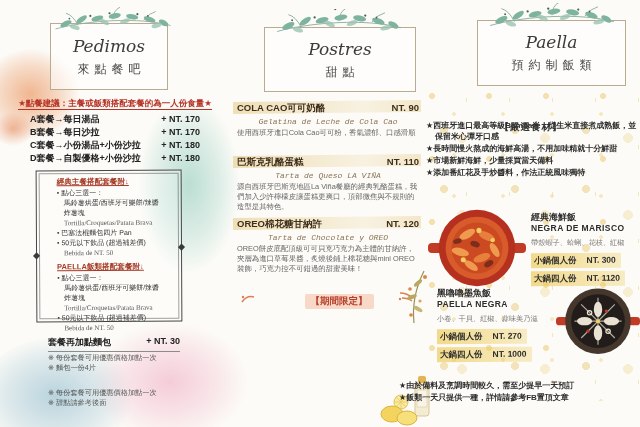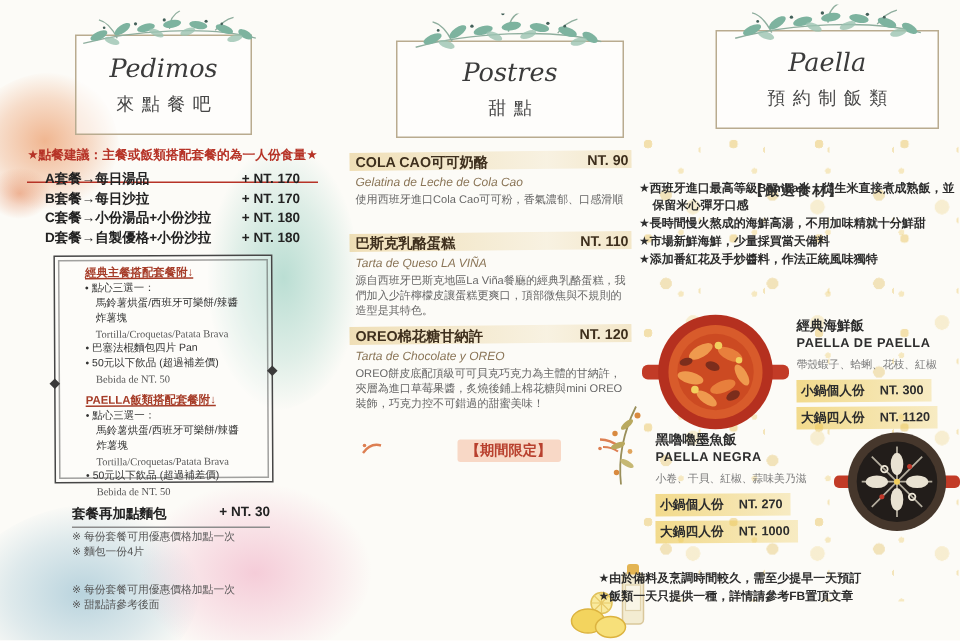--- a/index.html
+++ b/index.html
@@ -32,21 +32,21 @@
     background-size:57px 63px,49px 41px,71px 59px,43px 47px,83px 77px;}
   
   .frame{position:absolute;border:1px solid #b9ab8f;background:rgba(255,255,255,.55);z-index:2;
     display:flex;flex-direction:column;align-items:center;justify-content:center;}
   .t-script{font-family:"DejaVu Serif","Liberation Serif",serif;font-style:italic;font-size:17px;color:#3b3b3b;line-height:20px;}
   .t-zh{font-size:12px;letter-spacing:5px;color:#474747;margin-top:5px;text-indent:5px;}
   .sprig{position:absolute;z-index:3;}
   
   .advice{left:6px;top:98px;width:218px;text-align:center;font-size:8.5px;font-weight:bold;
     color:#b63327;z-index:2;}
-  .advice span{border-bottom:1px solid #b63327;padding-bottom:13px;}
+  .advice span{border-bottom:1px solid #b63327;padding-bottom:1px;}
   .sets{left:30px;top:113px;width:170px;z-index:2;}
   .set-row{display:flex;justify-content:space-between;font-size:9px;font-weight:bold;color:#222;
     line-height:13px;}
   .menu-box{left:36px;top:170px;width:146px;height:152px;border:1.2px solid #464646;z-index:2;
     background:rgba(255,255,255,.25);padding:6px 20px;box-sizing:border-box;transform:rotate(-.3deg);}
   .menu-box::after{content:"";position:absolute;inset:2px;border:1px solid rgba(70,70,70,.5);pointer-events:none;}
   .bx-diamond{position:absolute;width:5px;height:5px;background:#3a3a3a;transform:rotate(45deg);}
   .bx-title{font-size:7.6px;font-weight:bold;color:#a63c28;text-decoration:underline;line-height:10px;margin-bottom:1px;}
   .bx-line{font-size:7px;color:#333;line-height:10px;}
   .bx-line.ind{padding-left:7px;}
@@ -55,21 +55,21 @@
   .addon-head{width:132px;display:flex;justify-content:space-between;font-size:9px;font-weight:bold;
     color:#222;border-bottom:1px solid #8c8c8c;padding-bottom:2px;z-index:2;}
   .addon-notes{font-size:7.2px;color:#555;line-height:10px;z-index:2;}
   
   .dessert{position:absolute;width:182px;z-index:2;}
   .d-head{position:relative;display:flex;justify-content:space-between;font-size:9.5px;font-weight:bold;color:#3e2f1d;}
   .d-head::before{content:"";position:absolute;left:-4px;right:-2px;top:-1px;height:12px;z-index:0;
     background:linear-gradient(90deg,rgba(226,192,112,.48),rgba(226,192,112,.16) 70%,rgba(226,192,112,.34));
     transform:rotate(-.6deg);}
   .d-head span{position:relative;z-index:1;}
-  .d-sub{font-family:Liberation Sans, sans-serif;font-style:italic;font-size:8px;color:#8a7557;margin-top:2px;}
+  .d-sub{font-family:Liberation Mono, monospace;font-style:italic;font-size:8px;color:#8a7557;margin-top:2px;text-align:center;}
   .d-desc{font-size:7.4px;color:#666;line-height:10px;margin-top:2px;}
   .limited{left:264px;top:290px;width:150px;text-align:center;z-index:2;}
   .limited span{display:inline-block;background:rgba(242,166,131,.42);color:#b8402e;font-weight:bold;
     font-size:9.5px;padding:1px 6px;border-radius:2px;}
   
   .sel-title{left:428px;top:105px;width:206px;text-align:center;font-size:9.5px;font-weight:bold;
     color:#333;z-index:2;letter-spacing:1px;margin-top:16px;}
   .points{left:426px;top:120px;width:212px;z-index:2;}
   .point{font-size:8px;color:#2d2d2d;font-weight:bold;line-height:11px;padding-left:9px;text-indent:-9px;margin-bottom:1px;}
   .dish-text{position:absolute;z-index:2;}
@@ -316,21 +316,21 @@
     <ellipse cx="44" cy="60" rx="8" ry="3.5" fill="#ef9a4e" transform="rotate(35 44 60)"></ellipse>
     <ellipse cx="48" cy="38" rx="5" ry="3" fill="#7c2d1c" transform="rotate(20 48 38)"></ellipse>
     <ellipse cx="62" cy="58" rx="5" ry="3" fill="#7c2d1c" transform="rotate(-30 62 58)"></ellipse>
     <ellipse cx="30" cy="35" rx="4.5" ry="2.6" fill="#7c2d1c" transform="rotate(-15 30 35)"></ellipse>
     <circle cx="52" cy="24" r="2.6" fill="#f2cf5e"></circle>
       <circle cx="36" cy="54" r="2.6" fill="#f2cf5e"></circle>
     <circle cx="66" cy="34" r="2.2" fill="#f2cf5e"></circle>
   </svg>
   <div class="dish-text" style="left:531px;top:212px;width:108px">
     <div class="dish-zh">經典海鮮飯</div>
-    <div class="dish-es">PAELLA DE PAELLA</div>
+    <div class="dish-es">NEGRA DE MARISCO</div>
     <div class="dish-ing">帶殼蝦子、蛤蜊、花枝、紅椒</div>
     <div class="p-rows">
       <div class="p-row">
         <span>小鍋個人份</span>
         <span>NT. 300</span>
         </div>
       <div class="p-row">
         <span>大鍋四人份</span>
         <span>NT. 1120</span>
         </div>

